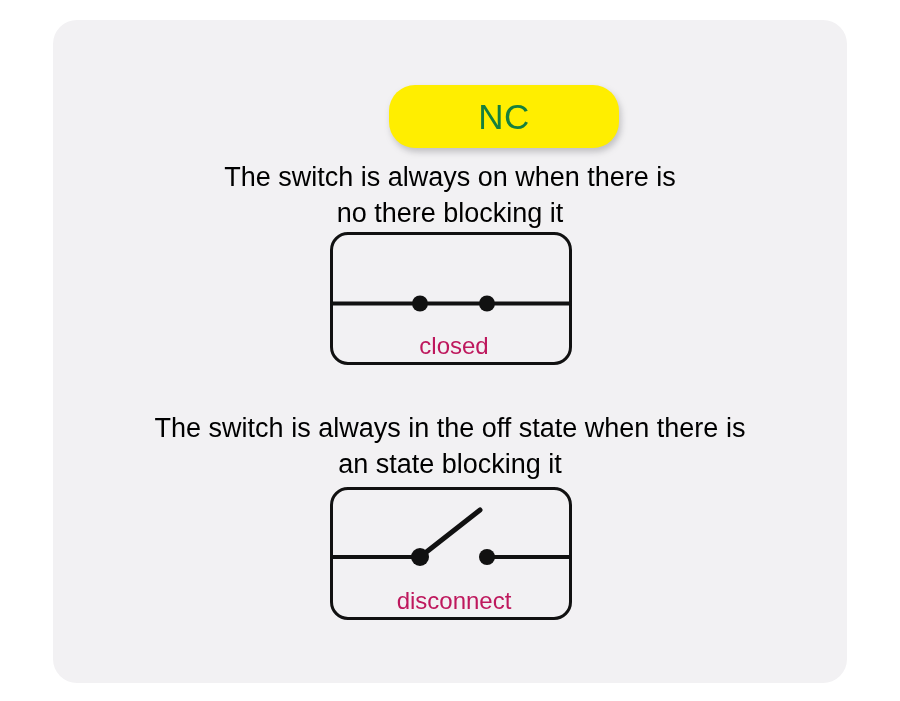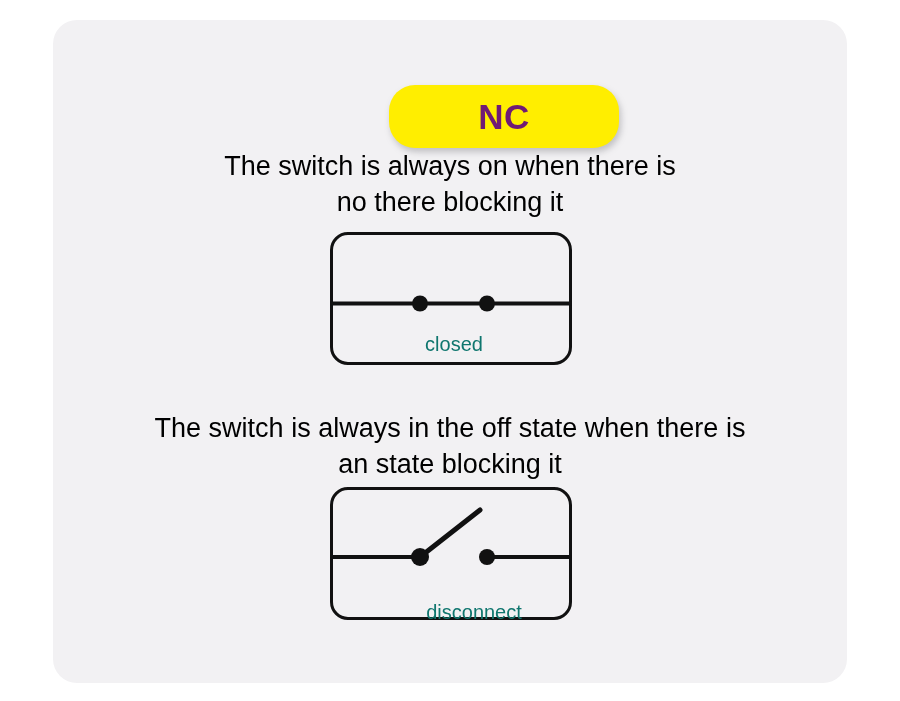--- a/index.html
+++ b/index.html
@@ -37,35 +37,35 @@
     height: 63px;
     background: #ffee00;
     border-radius: 26px;
     box-shadow: 2px 4px 6px rgba(120,120,125,0.40);
     display: flex;
     align-items: center;
     justify-content: center;
   }
   .badge-label {
     font-size: 35px;
-    font-weight: bold;
-    color: #701a75;
+    font-weight: normal;
+    color: #15803d;
     letter-spacing: 0.5px;
     line-height: 1;
   }
   .caption {
     position: absolute;
     left: 0;
     width: 900px;
     text-align: center;
     color: #000000;
     font-size: 27px;
     line-height: 36px;
   }
-  .caption-a { top: 148px; }
+  .caption-a { top: 159px; }
   .caption-b { top: 410px; }
   .caption .line { display: block; }
 
   .switch-box {
     position: absolute;
     left: 330px;
     width: 242px;
     height: 133px;
     border: 3px solid #111111;
     border-radius: 18px;
@@ -81,26 +81,26 @@
     top: -3px;
     width: 242px;
     height: 133px;
     overflow: visible;
   }
   .state-label {
     position: absolute;
     left: 0;
     width: 242px;
     text-align: center;
-    font-size: 20px;
-    color: #0f766e;
+    font-size: 24px;
+    color: #be185d;
     line-height: 1;
   }
   .state-label-closed { top: 99px; }
-  .state-label-open   { top: 112px; margin-left: 20px; }
+  .state-label-open   { top: 99px; }
 </style>
 </head>
 <body>
 
 <div class="stage">
 
   <div class="card">
 
     <div class="badge">
       <span class="badge-label">NC</span>

